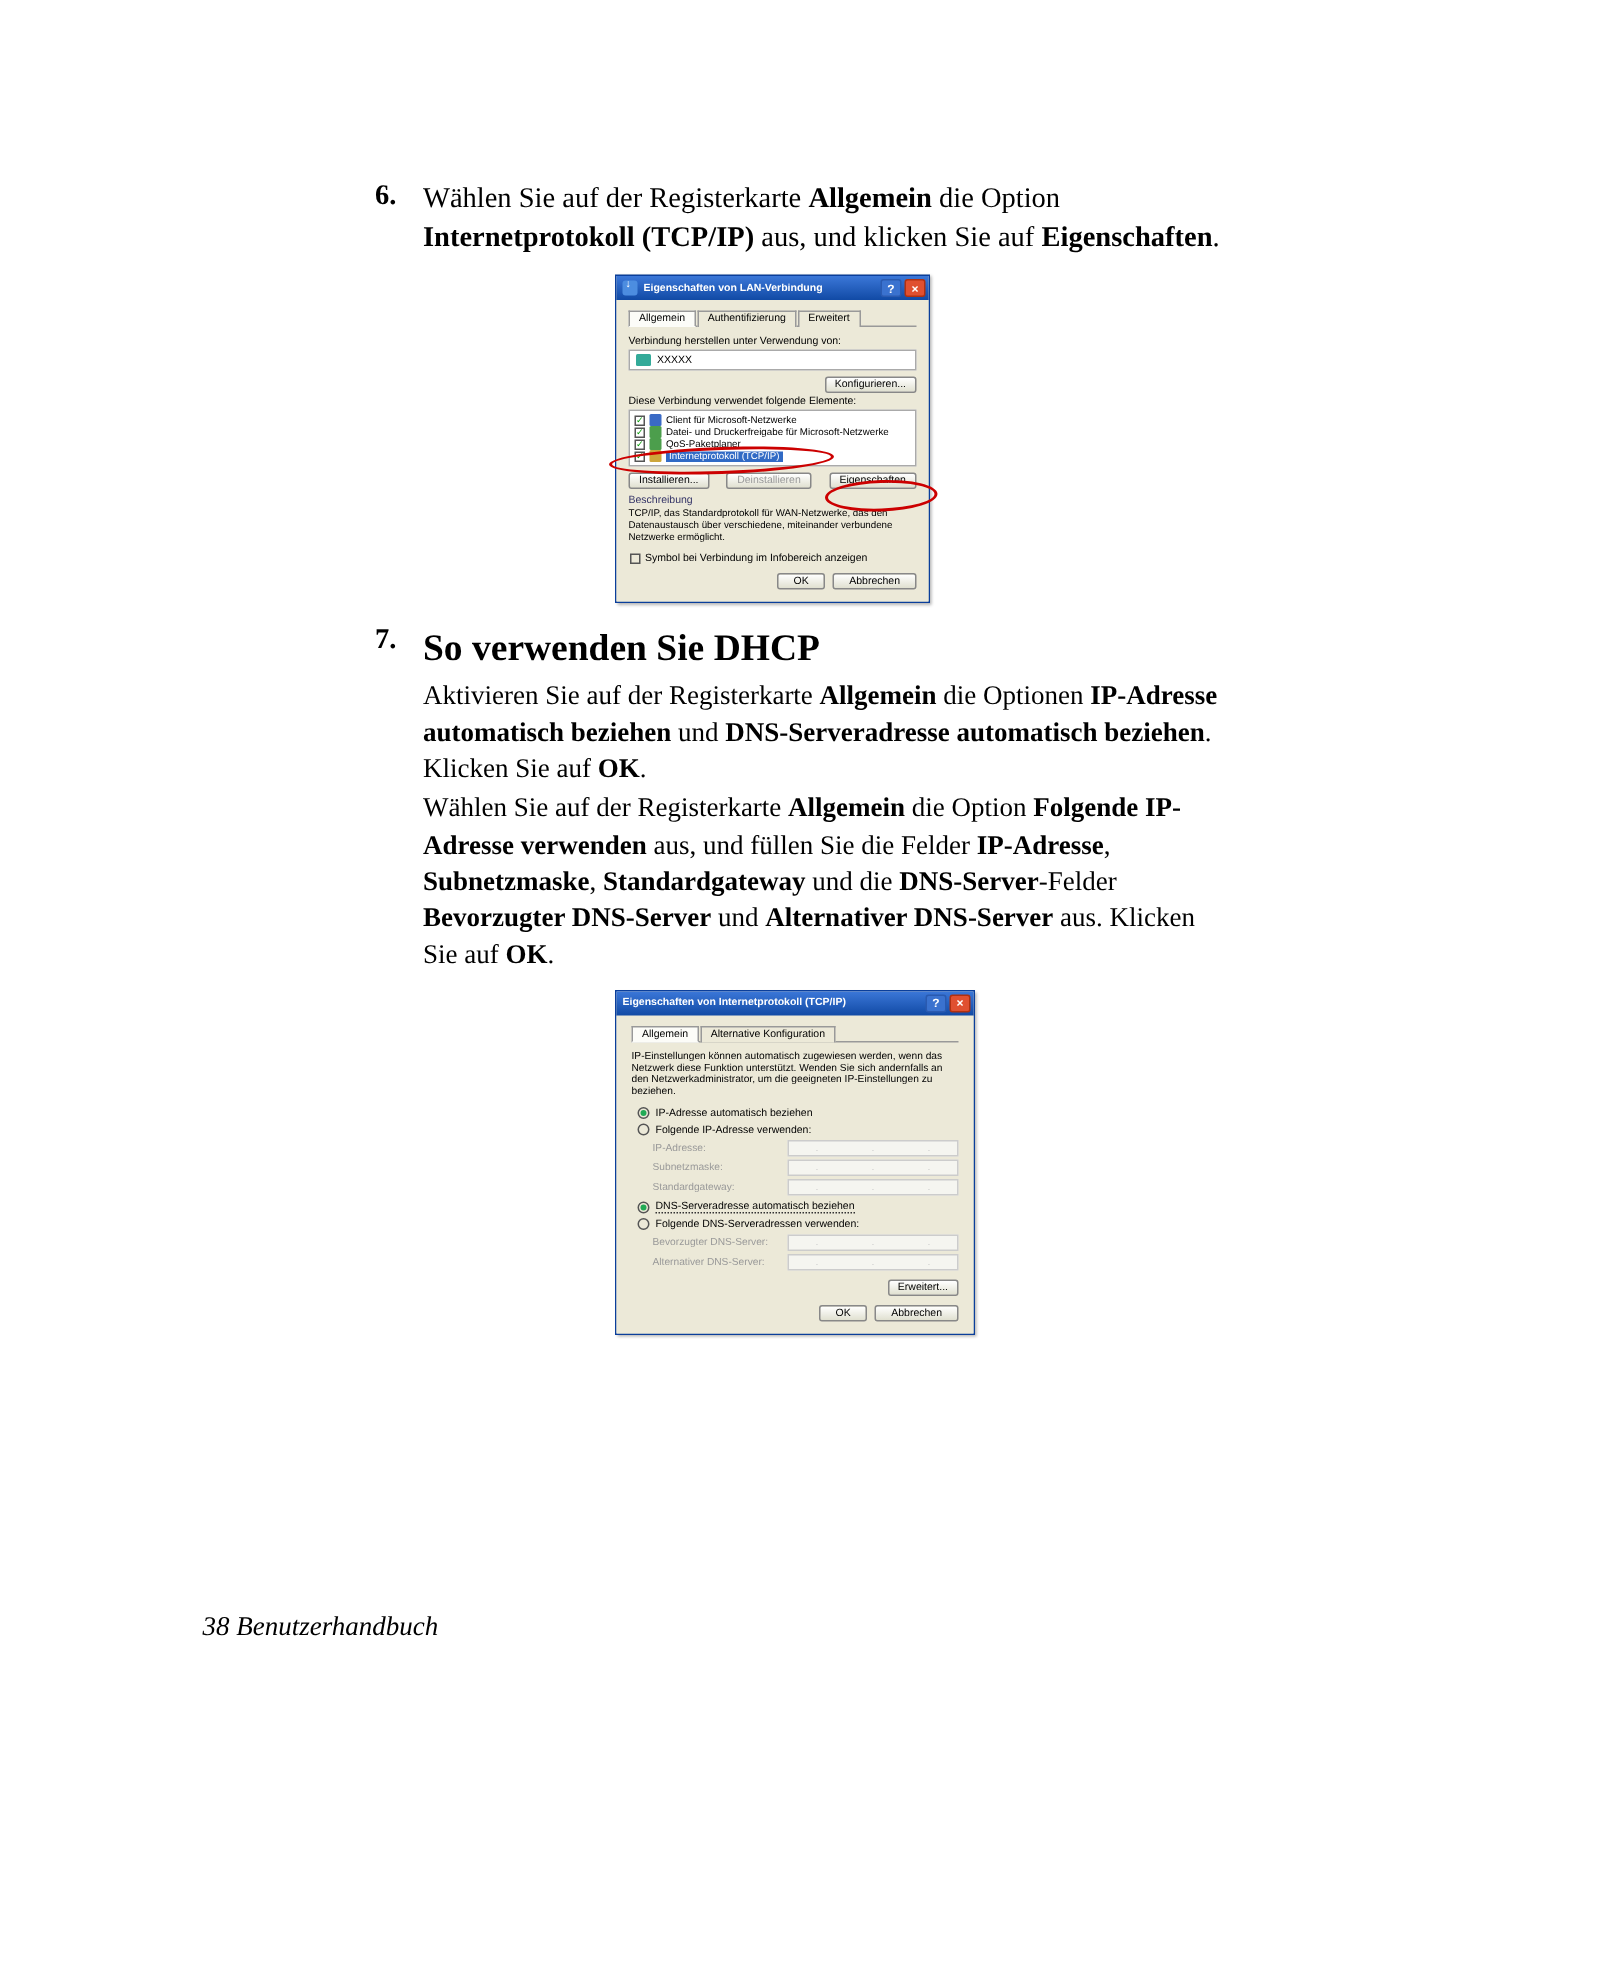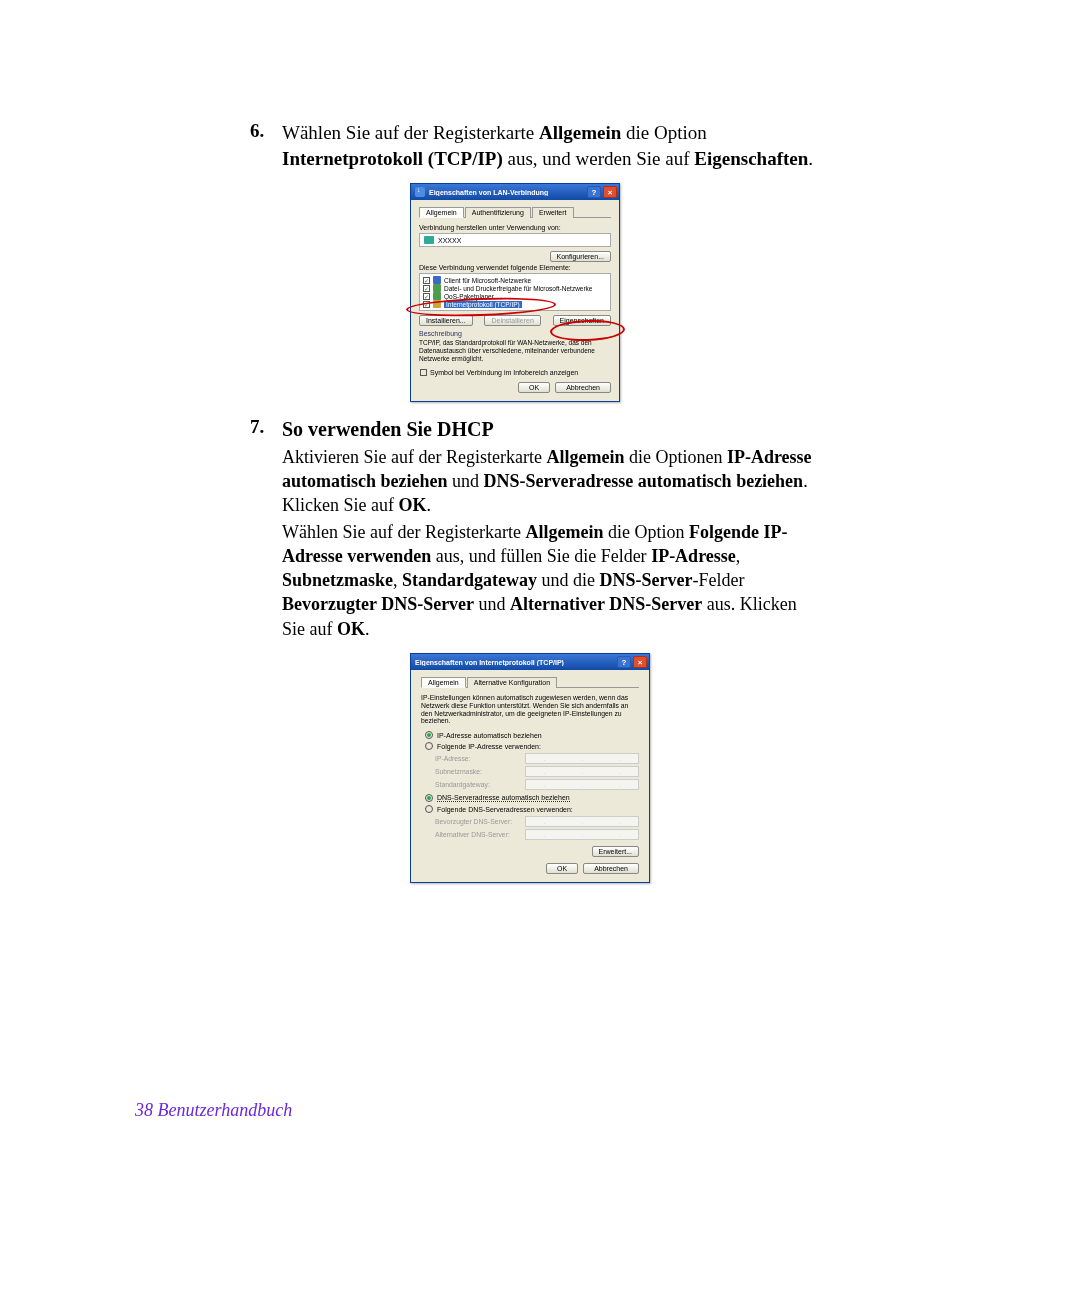--- a/index.html
+++ b/index.html
@@ -30,21 +30,21 @@
     display: inline-block;
     width: 540px;
     vertical-align: top;
     font-size: 19px;
     line-height: 1.35;
   }
   .step-body b { font-weight: bold; }
   .subhead {
     font-weight: bold;
     margin-top: 18px;
-    font-size: 20px;
+    font-size: 25px;
   }
   .para {
     font-size: 18px;
     line-height: 1.35;
     margin-top: 2px;
   }
   .screenshot-frame {
     margin: 8px 0 14px 160px;
   }
   .dialog {
@@ -207,35 +207,35 @@
   .radio.sel::after { content:""; width:4px; height:4px; background:#2a5; border-radius:50%; }
   .dotted { border-bottom: 1px dotted #333; }
   .ip-fields { margin: 0 0 4px 14px; }
   .ip-row { display:flex; align-items:center; margin:2px 0; }
   .ip-lbl { width: 90px; font-size:6.8px; color:#999; }
   .ip-inp { flex:1; height:11px; background:#f5f5f0; border:1px solid #ccc; display:flex; align-items:center; justify-content:space-around; color:#999; font-size:7px; }
   .ip-inp span { color:#ccc; }
   .pagefoot {
     position: absolute;
     left: 135px;
-    bottom: 188px;
+    bottom: 214px;
     font-style: italic;
     font-size: 18px;
-    color: #6d28d9;
+    color: #000000;
   }
 </style>
 </head>
 <body>
 
 <div class="page">
 
   <div class="step">
     <span class="step-num">6.</span>
     <span class="step-body">
-      <span>Wählen Sie auf der Registerkarte </span><b>Allgemein</b><span> die Option </span><b>Internetprotokoll (TCP/IP)</b><span> aus, und werden Sie auf </span><b>Eigenschaften</b><span>.</span>
+      <span>Wählen Sie auf der Registerkarte </span><b>Allgemein</b><span> die Option </span><b>Internetprotokoll (TCP/IP)</b><span> aus, und klicken Sie auf </span><b>Eigenschaften</b><span>.</span>
     </span>
   </div>
 
   <div class="screenshot-frame" style="position:relative;">
     <div class="dialog">
       <div class="titlebar">
         <span class="title-icon"></span>
         <span class="title-text">Eigenschaften von LAN-Verbindung</span>
         <span class="winbtn help">?</span>
         <span class="winbtn close">×</span>

